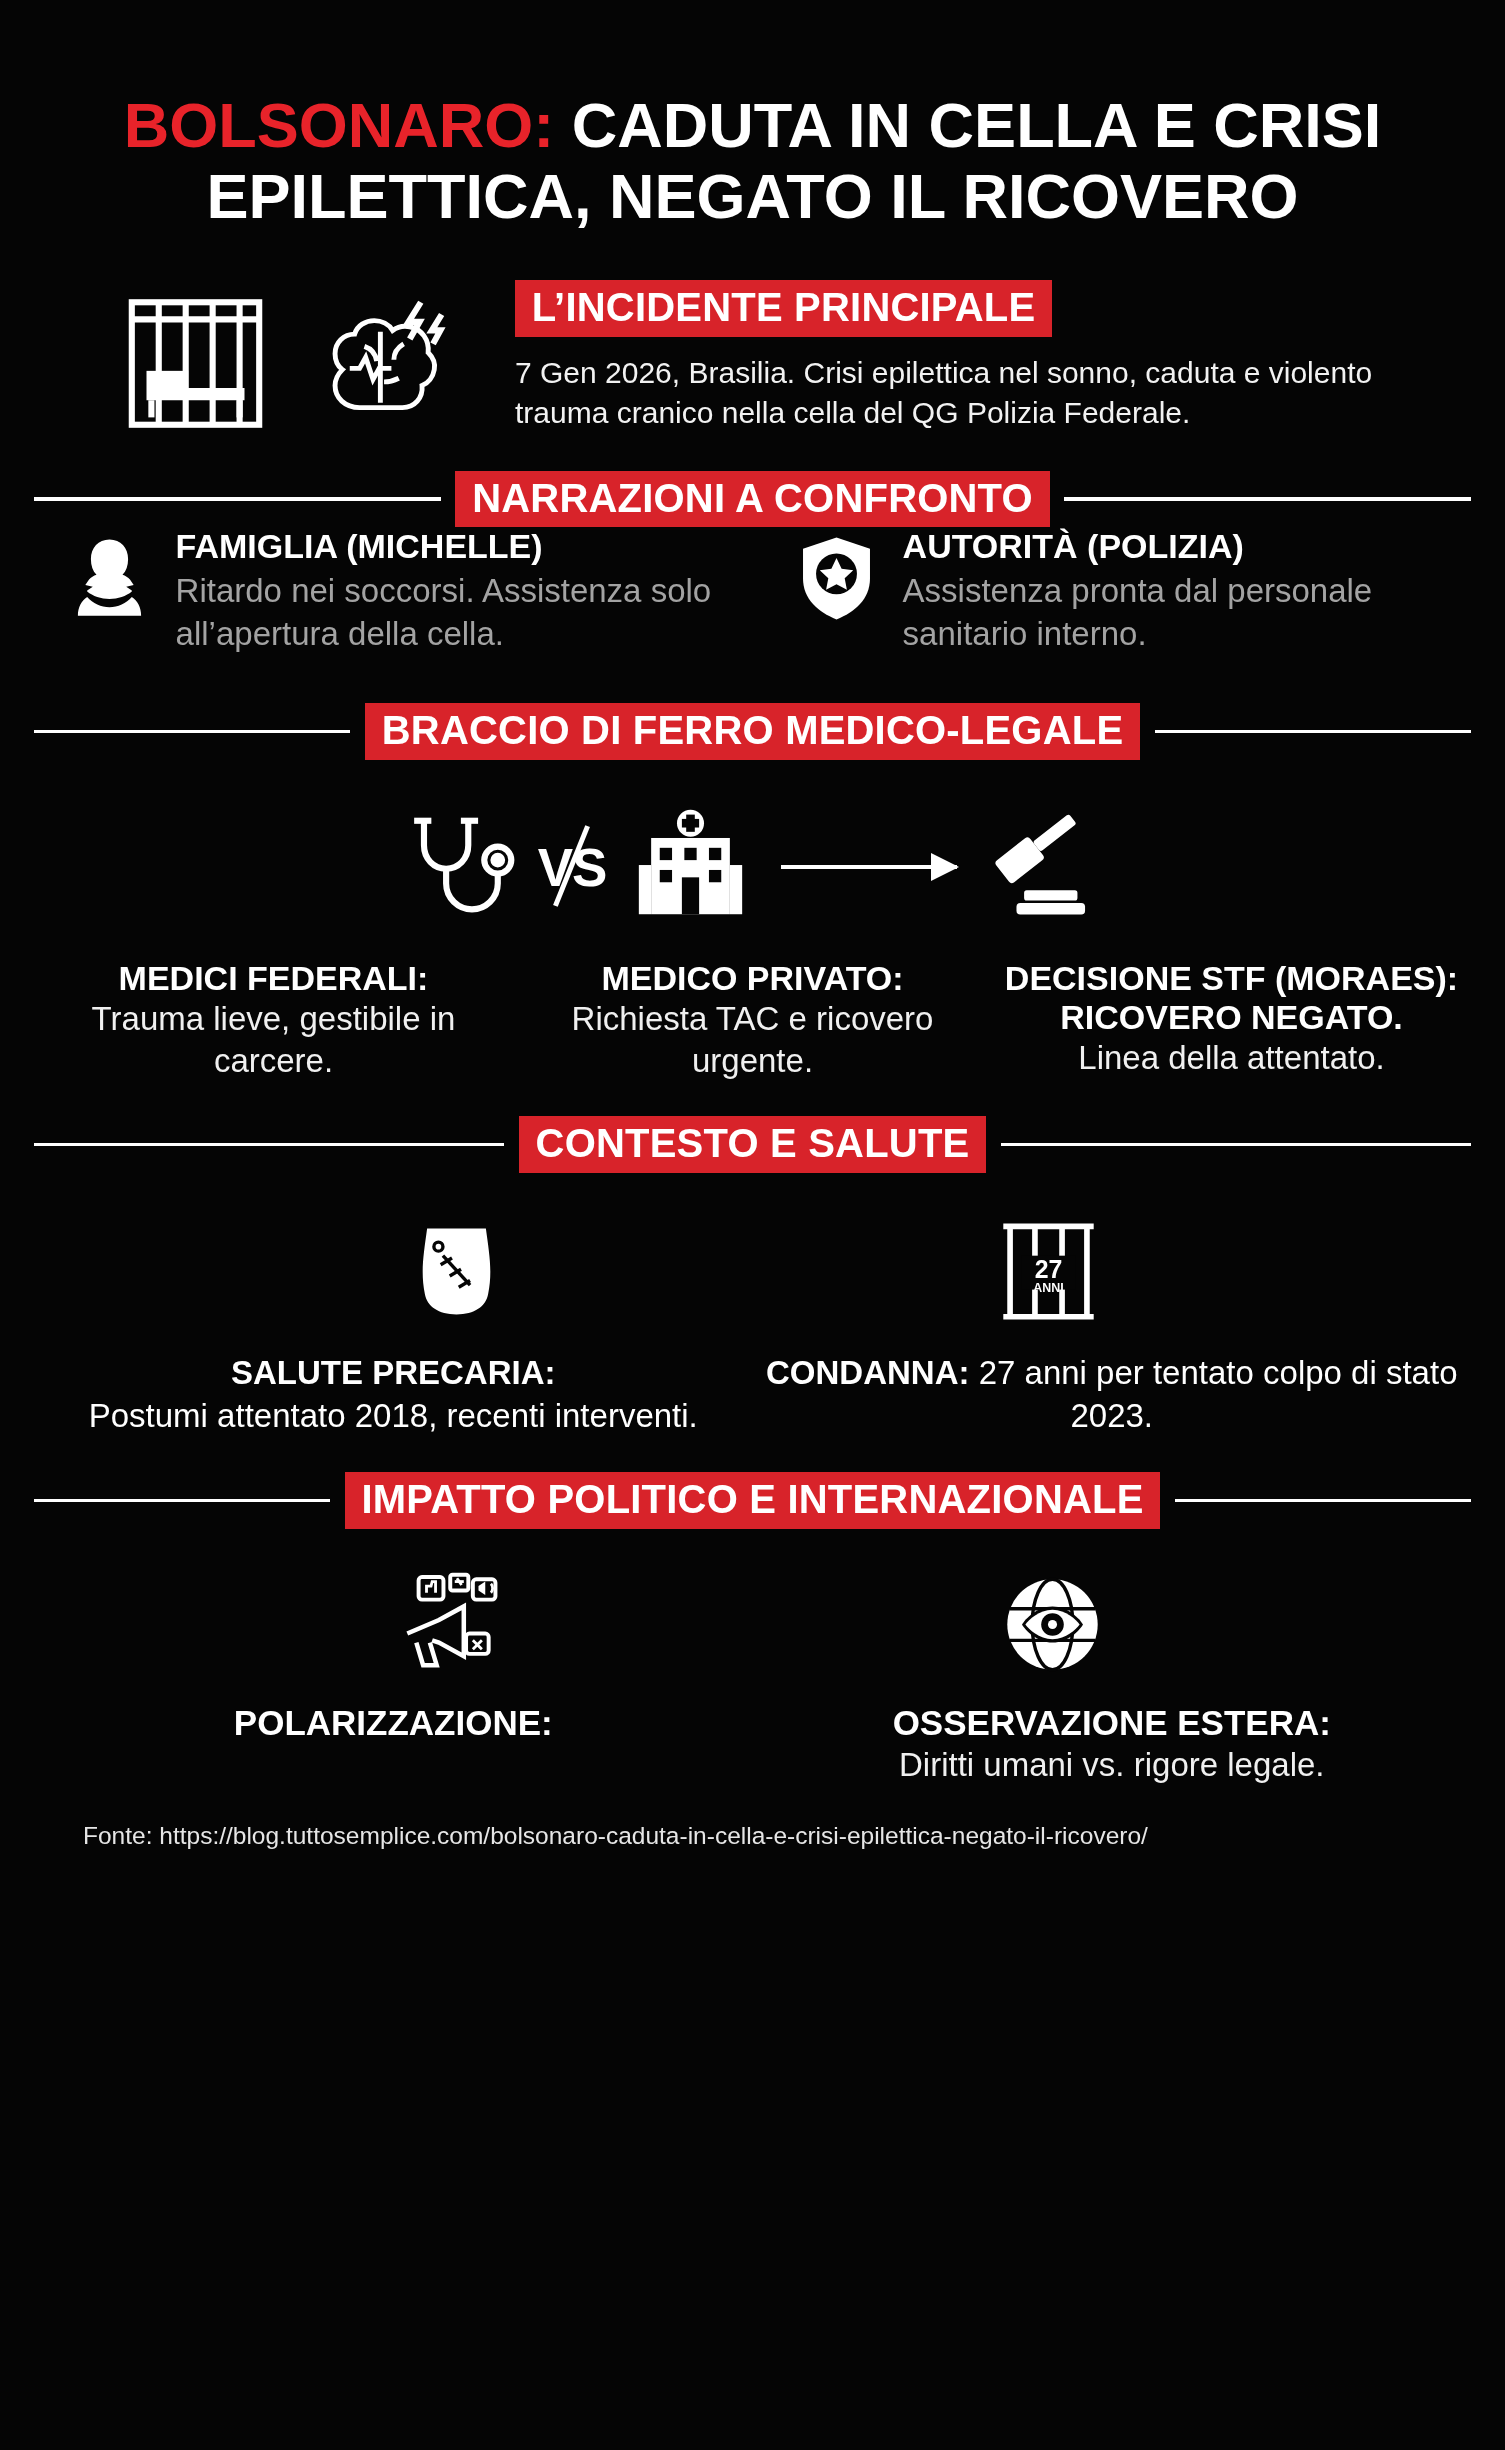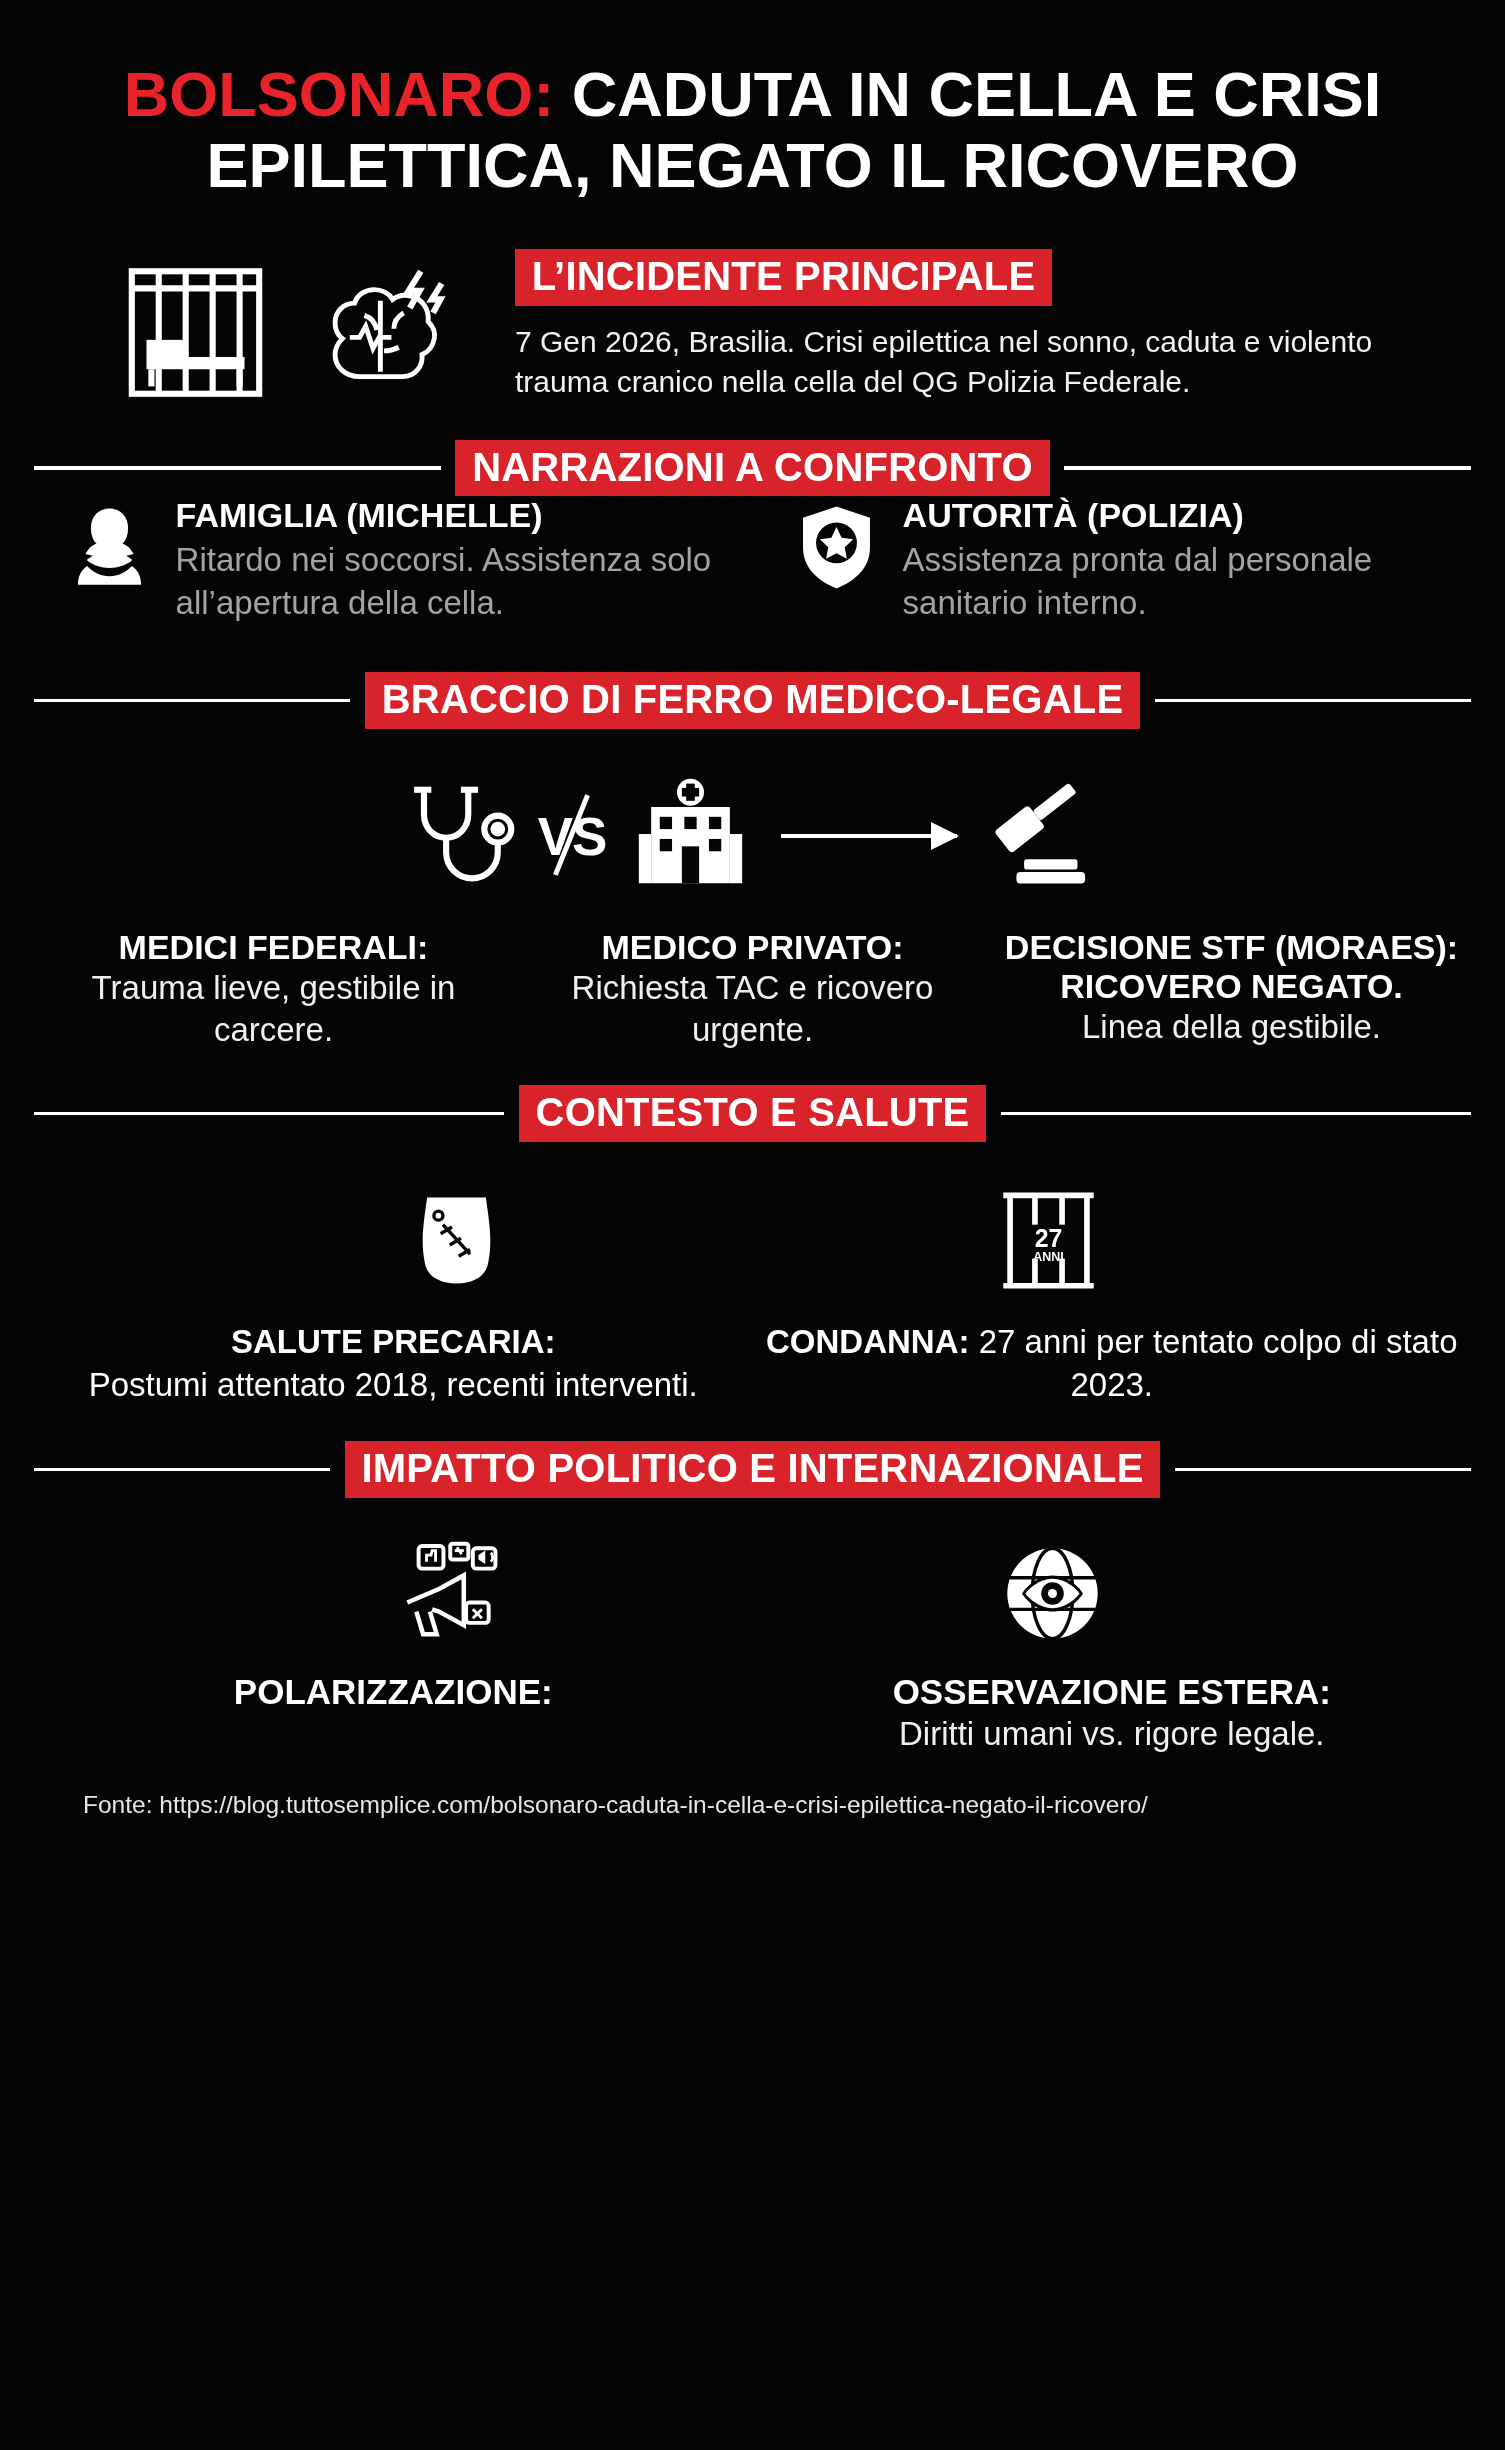--- a/index.html
+++ b/index.html
@@ -14,21 +14,21 @@
   .page {
     position: relative;
     width: 1505px;
     height: 2774px;
     background: #050505;
     padding: 0 34px;
   }
 
   
   .title-block {
-    padding-top: 59px;
+    padding-top: 90px;
     text-align: center;
     line-height: 1.12;
   }
   .title-line {
     font-size: 63px;
     font-weight: bold;
     letter-spacing: 0px;
     text-transform: uppercase;
     font-stretch: condensed;
   }
@@ -350,21 +350,21 @@
     <div class="ml-col">
       <div class="lead">MEDICI FEDERALI:</div>
       <div class="sub">Trauma lieve, gestibile in carcere.</div>
     </div>
     <div class="ml-col">
       <div class="lead">MEDICO PRIVATO:</div>
       <div class="sub">Richiesta TAC e ricovero urgente.</div>
     </div>
     <div class="ml-col">
       <div class="lead">DECISIONE STF (MORAES): RICOVERO NEGATO.</div>
-      <div class="sub">Linea della gestibile.</div>
+      <div class="sub">Linea della attentato.</div>
     </div>
   </div>
 
   <div class="spacer-md"></div>
 
   <div class="tag-row">
     <div class="rule"></div>
     <div class="rule-pad"></div>
     <div class="tag">CONTESTO E SALUTE</div>
     <div class="rule-pad"></div>

